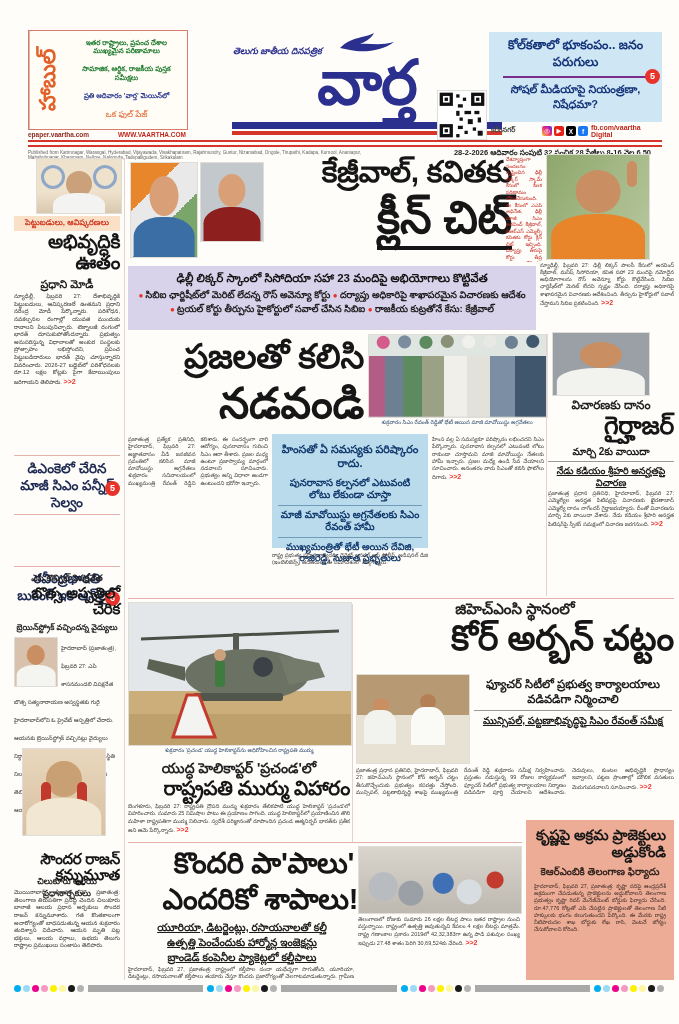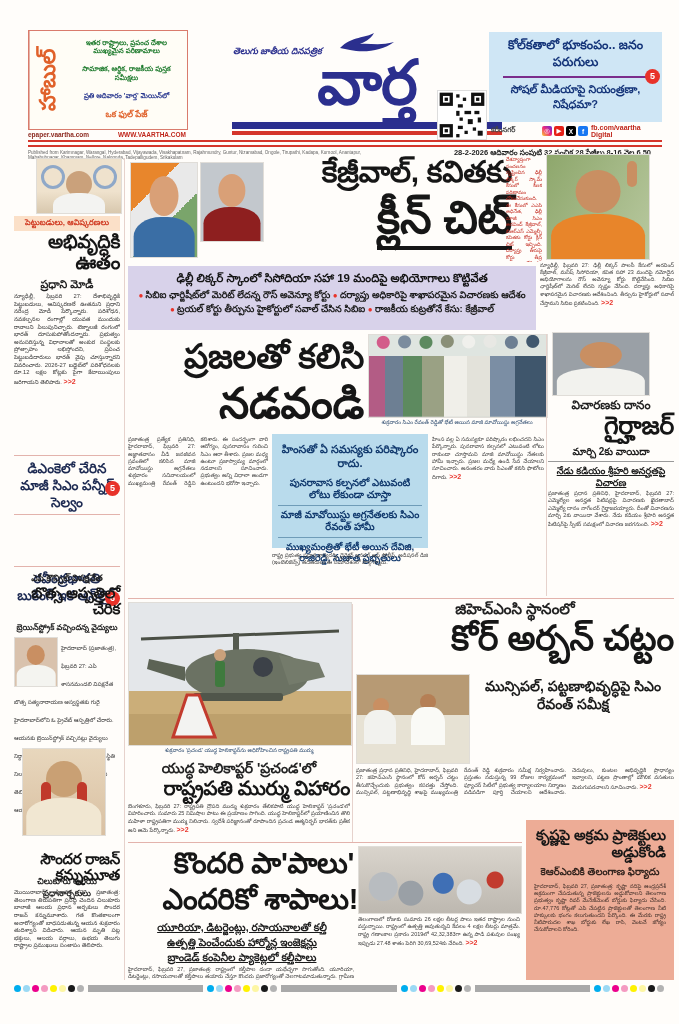--- a/index.html
+++ b/index.html
@@ -39,21 +39,21 @@
 <body>
 
 <div id="page">
 
   <div class="abs" style="left:28px;top:30px;width:158px;height:98px;border:1px solid #d97b6c;display:flex;background:#fffdf6;">
     <div style="writing-mode:vertical-rl;transform:rotate(180deg);font-size:22px;font-weight:800;color:#e0612a;padding:2px 3px;border-right:1px solid #e5b3a8;text-align:center;">హాబుల్</div>
     <div style="flex:1;display:flex;flex-direction:column;justify-content:space-around;text-align:center;padding:3px 4px;">
       <div style="font-size:7px;font-weight:700;color:#1d7a2c;line-height:1.25;">ఇతర రాష్ట్రాలు, ప్రపంచ దేశాల ముఖ్యమైన పరిణామాలు</div>
       <div style="font-size:7px;font-weight:700;color:#1d7a2c;line-height:1.25;">సామాజిక, ఆర్థిక, రాజకీయ పుస్తక సమీక్షలు</div>
       <div style="font-size:7px;font-weight:700;color:#2b3990;line-height:1.25;">ప్రతి ఆదివారం 'వార్త' మెయిన్‌లో</div>
-      <div style="font-size:8.5px;font-weight:700;color:#e0612a;">ఒక ఫుల్ పేజ్</div>
+      <div style="font-size:8.5px;font-weight:400;color:#e0612a;">ఒక ఫుల్ పేజ్</div>
     </div>
   </div>
   <div class="abs" style="left:28px;top:131px;width:158px;display:flex;justify-content:space-between;">
     <span style="font-size:6.5px;color:#8c2a20;font-weight:700;">epaper.vaartha.com</span>
     <span style="font-size:6.5px;color:#c0271c;font-weight:800;">WWW.VAARTHA.COM</span>
   </div>
 
   <div class="abs" style="left:233px;top:46px;font-size:9px;font-style:italic;font-weight:700;color:#2b2f8e;">తెలుగు జాతీయ దినపత్రిక</div>
 
   <svg class="abs" style="left:336px;top:28px;" width="62" height="26" viewBox="0 0 62 26">
@@ -161,21 +161,21 @@
 
   <div class="ph portrait" style="left:130px;top:162px;width:66px;height:94px;--bg:linear-gradient(135deg,#e8862c 0 30%,#e9e9e9 30% 60%,#7aa56b 60%);--skin:#d9a077;--shirt:#3a6ea5;"></div>
   <div class="ph portrait" style="left:200px;top:162px;width:62px;height:78px;--bg:#c3c8cd;--skin:#d9a077;--shirt:#8e1f1f;"></div>
 
   <div class="abs hl" style="left:262px;top:156px;width:250px;font-size:30px;">కేజ్రీవాల్, కవితకు</div>
   <div class="abs hl" style="left:262px;top:194px;width:250px;font-size:45px;">
     <span style="display:inline-block;border-bottom:4px solid #161616;padding-bottom:3px;">క్లీన్ చిట్</span>
   </div>
 
   <div class="abs deck-box" style="left:128px;top:266px;width:408px;height:64px;box-sizing:border-box;">
-    <div class="deck-lead">ఢిల్లీ లిక్కర్ స్కాంలో సిసోదియా సహా 19 మందిపై అభియోగాలు కొట్టివేత</div>
+    <div class="deck-lead">ఢిల్లీ లిక్కర్ స్కాంలో సిసోదియా సహా 23 మందిపై అభియోగాలు కొట్టివేత</div>
     <div class="deck-bullets">
       <span class="blt">సిబిఐ ఛార్జిషీట్‌లో మెరిట్ లేదన్న రౌస్ అవెన్యూ కోర్టు</span>
       <span class="blt">దర్యాప్తు అధికారిపై శాఖాపరమైన విచారణకు ఆదేశం</span>
       <span class="blt">ట్రయల్ కోర్టు తీర్పును హైకోర్టులో సవాల్ చేసిన సిబిఐ</span>
       <span class="blt">రాజకీయ కుట్రతోనే కేసు: కేజ్రీవాల్</span>
     </div>
   </div>
 
   <div class="abs" style="left:506px;top:156px;width:36px;height:106px;font-size:5px;line-height:1.3;color:#c2271c;text-align:justify;overflow:hidden;">దేశవ్యాప్తంగా సంచలనం సృష్టించిన ఢిల్లీ లిక్కర్ స్కామ్ కేసులో కీలక పరిణామం చోటుచేసుకుంది. ఈ కేసులో ఎఎపి అధినేత, ఢిల్లీ మాజీ సిఎం అరవింద్ కేజ్రీవాల్, బిఆర్ఎస్ ఎమ్మెల్సీ కవితకు కోర్టు క్లీన్ చిట్ ఇచ్చింది. దర్యాప్తు తీరుపై కోర్టు తీవ్ర వ్యాఖ్యలు చేసింది.</div>
   <div class="ph portrait" style="left:546px;top:154px;width:102px;height:104px;--bg:linear-gradient(120deg,#8ea76c,#b9c9a0);--skin:#c98f62;--shirt:#e8852a;">
@@ -258,21 +258,22 @@
   <div class="vr" style="left:352px;top:604px;height:238px;"></div>
   <div class="abs kicker-plain" style="left:356px;top:600px;width:318px;font-size:15px;">జిహెచ్ఎంసి స్థానంలో</div>
   <div class="abs hl" style="left:356px;top:619px;width:318px;font-size:35px;">కోర్ అర్బన్ చట్టం</div>
   <div class="ph" style="left:356px;top:674px;width:112px;height:88px;--bg:linear-gradient(180deg,#b79a74 0 45%,#e7e2d4 45%);">
     <span style="position:absolute;left:14%;top:26%;width:16px;height:16px;border-radius:50%;background:#c98f62;"></span>
     <span style="position:absolute;left:6%;top:40%;width:32px;height:34px;border-radius:40% 40% 0 0;background:#f2f2ee;"></span>
     <span style="position:absolute;left:56%;top:22%;width:16px;height:16px;border-radius:50%;background:#b57f55;"></span>
     <span style="position:absolute;left:48%;top:36%;width:34px;height:38px;border-radius:40% 40% 0 0;background:#fafaf6;"></span>
   </div>
   <div class="abs sub-rules" style="left:474px;top:674px;width:198px;">
-    <div class="sr" style="font-size:14px;">మున్సిపల్, పట్టణాభివృద్ధిపై సిఎం రేవంత్ సమీక్ష</div>
+    <div class="sr" style="font-size:11.5px;">ఫ్యూచర్ సిటీలో ప్రభుత్వ కార్యాలయాలు వడివడిగా నిర్మించాలి</div>
+    <div class="sr" style="font-size:10px;">మున్సిపల్, పట్టణాభివృద్ధిపై సిఎం రేవంత్ సమీక్ష</div>
   </div>
   <div class="abs body-txt" style="left:356px;top:767px;width:318px;height:50px;column-count:3;column-gap:6px;font-size:5.5px;">
     <span>ప్రజాతంత్ర ప్రధాన ప్రతినిధి, హైదరాబాద్, ఫిబ్రవరి 27: జిహెచ్ఎంసి స్థానంలో కోర్ అర్బన్ చట్టం తీసుకొచ్చేందుకు ప్రభుత్వం కసరత్తు చేస్తోంది. మున్సిపల్, పట్టణాభివృద్ధి శాఖపై ముఖ్యమంత్రి రేవంత్ రెడ్డి శుక్రవారం సమీక్ష నిర్వహించారు. ప్రస్తుతం నడుస్తున్న 99 రోజుల కార్యక్రమంలో ఫ్యూచర్ సిటీలో ప్రభుత్వ కార్యాలయాల నిర్మాణం వడివడిగా పూర్తి చేయాలని ఆదేశించారు. చెరువులు, కుంటల అభివృద్ధికి ప్రాధాన్యం ఇవ్వాలని, పట్టణ ప్రాంతాల్లో మౌలిక వసతులు మెరుగుపరచాలని సూచించారు.</span>
     <span class="jump">&gt;&gt;2</span>
   </div>
 
   <div class="hr" style="left:128px;top:842px;width:394px;"></div>
   <div class="abs hl" style="left:128px;top:848px;width:226px;font-size:29px;">కొందరి పా'పాలు'</div>
   <div class="abs hl" style="left:128px;top:884px;width:230px;font-size:29px;">ఎందరికో శాపాలు!</div>
   <div class="ph" style="left:358px;top:846px;width:162px;height:66px;--bg:

